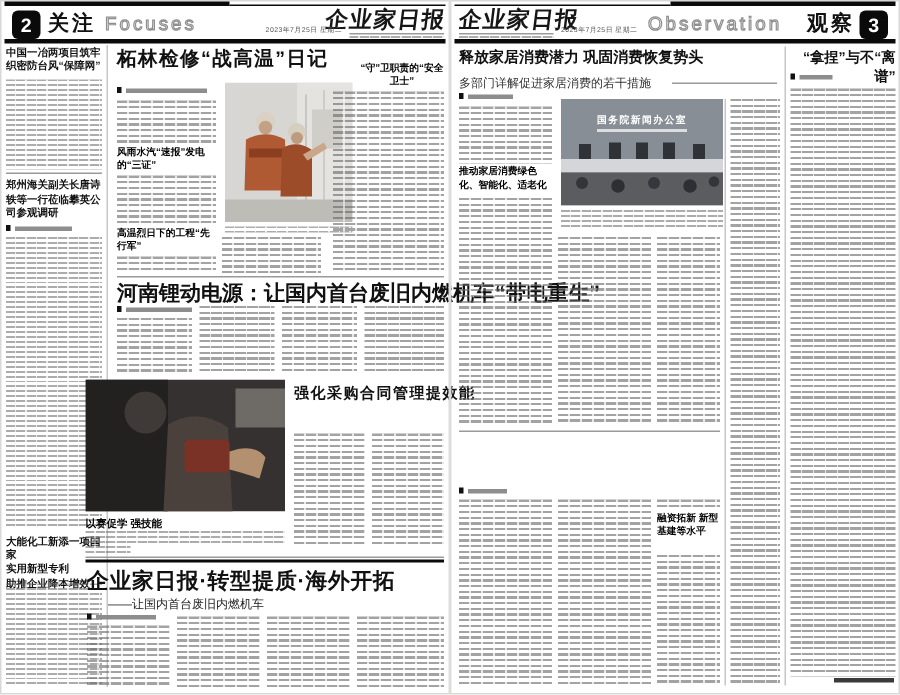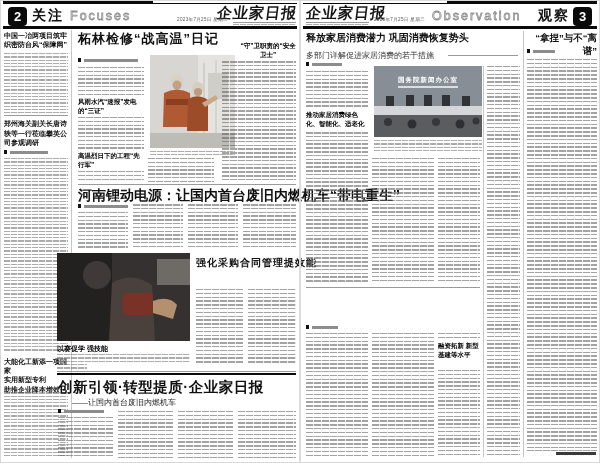--- a/index.html
+++ b/index.html
@@ -132,21 +132,21 @@
         <span style="display:block;">强化采购合同管理提效能</span>
       </div>
       <div class="gk" style="left:196px;top:289px;width:47px;height:74px;"></div>
       <div class="gk" style="left:248px;top:289px;width:48px;height:74px;"></div>
     </div>
 
     <div>
       <div class="gks" style="left:57px;top:364px;width:30px;height:5px;"></div>
       <div class="hair" style="left:57px;top:371px;width:239px;height:.7px;"></div>
       <div class="rule" style="left:57px;top:373px;width:239px;height:1.8px;"></div>
-      <div class="t b" style="left:58px;top:378px;font-size:14.5px;letter-spacing:.5px;">创新引领·转型提质·企业家日报</div>
+      <div class="t b" style="left:58px;top:378px;font-size:14.5px;letter-spacing:.5px;">企业家日报·转型提质·海外开拓</div>
       <div class="t" style="left:72px;top:397px;font-size:8px;color:#222;">——让国内首台废旧内燃机车</div>
       <div class="byline" style="left:58px;top:409px;"><span class="sq"></span><span class="bbar" style="width:40px;"></span></div>
       <div class="gk" style="left:58px;top:417px;width:55px;height:41px;"></div>
       <div class="gk" style="left:118px;top:411px;width:55px;height:47px;"></div>
       <div class="gk" style="left:178px;top:411px;width:55px;height:47px;"></div>
       <div class="gk" style="left:238px;top:411px;width:58px;height:47px;"></div>
     </div>
   </div>
 
   <div class="t" style="left:299px;top:0;width:2px;height:463px;background:#dcdcda;"></div>

